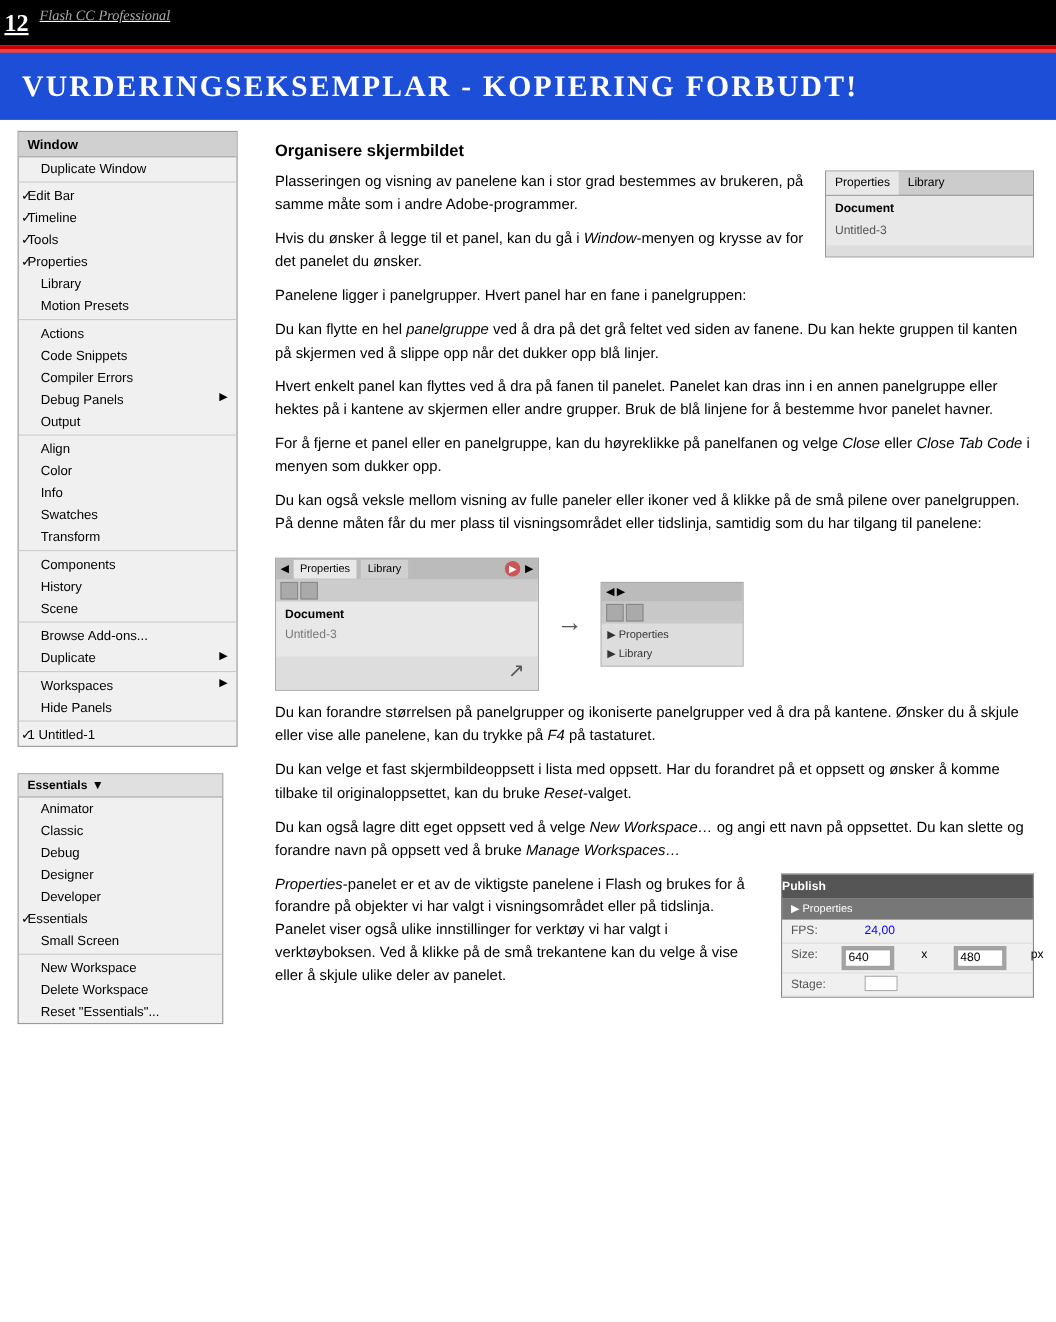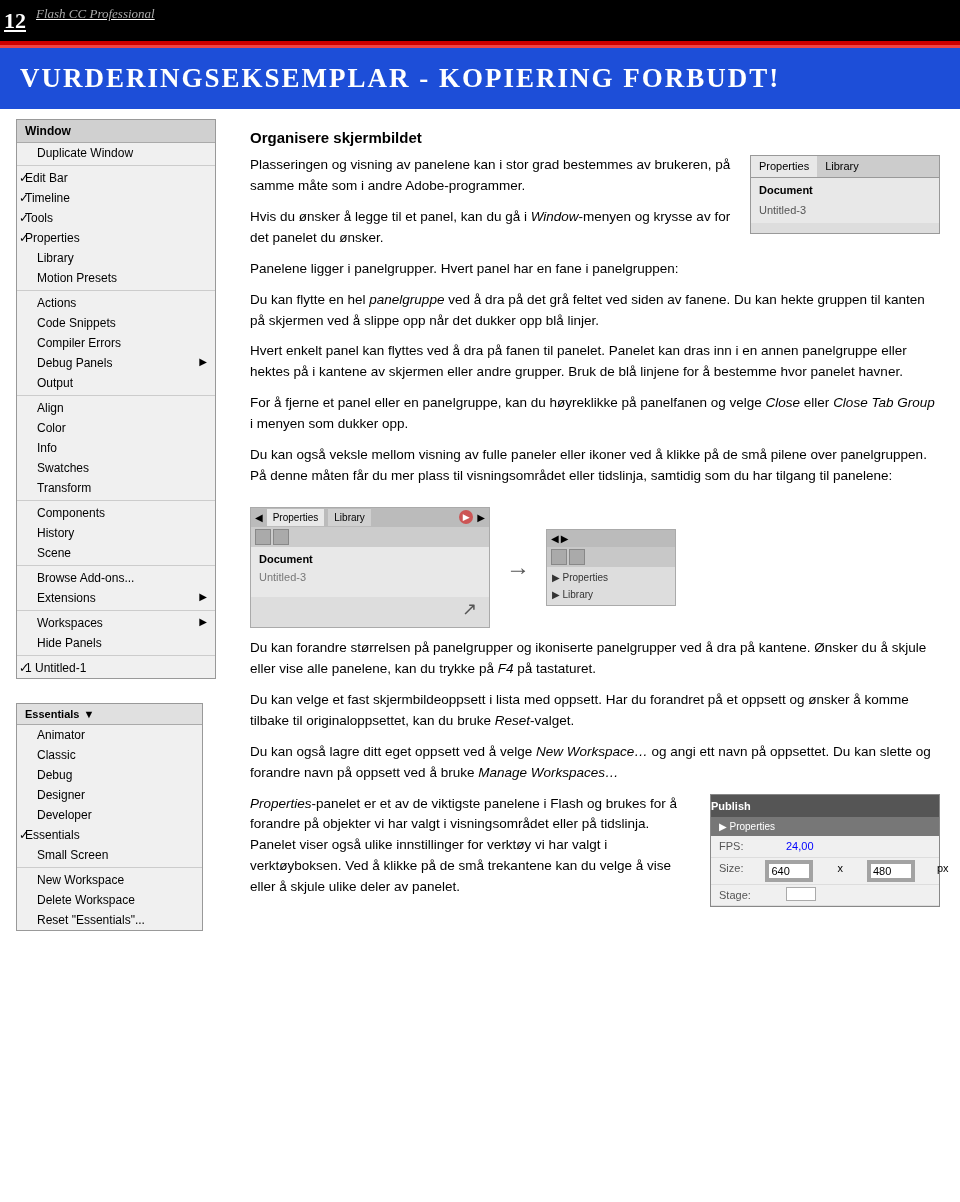--- a/index.html
+++ b/index.html
@@ -337,21 +337,21 @@
         <div class="menu-item">Color</div>
         <div class="menu-item">Info</div>
         <div class="menu-item">Swatches</div>
         <div class="menu-item">Transform</div>
         <div class="menu-divider"></div>
         <div class="menu-item">Components</div>
         <div class="menu-item">History</div>
         <div class="menu-item">Scene</div>
         <div class="menu-divider"></div>
         <div class="menu-item">Browse Add-ons...</div>
-        <div class="menu-item has-sub">Extensions</div>
+        <div class="menu-item has-sub">Duplicate</div>
         <div class="menu-divider"></div>
         <div class="menu-item has-sub">Workspaces</div>
         <div class="menu-item">Hide Panels</div>
         <div class="menu-divider"></div>
         <div class="menu-item checked">1 Untitled-1</div>
       </div>
 
       <div class="essentials-menu">
         <div class="essentials-header">
           <span>Essentials</span>
@@ -387,21 +387,21 @@
         </div>
         <div class="panel-drag"></div>
       </div>
 
       <div class="clearfix">
         <p class="body-text">Plasseringen og visning av panelene kan i stor grad bestemmes av brukeren, på samme måte som i andre Adobe-programmer.</p>
         <p class="body-text">Hvis du ønsker å legge til et panel, kan du gå i <em>Window</em>-menyen og krysse av for det panelet du ønsker.</p>
         <p class="body-text">Panelene ligger i panelgrupper. Hvert panel har en fane i panelgruppen:</p>
         <p class="body-text">Du kan flytte en hel <em>panelgruppe</em> ved å dra på det grå feltet ved siden av fanene. Du kan hekte gruppen til kanten på skjermen ved å slippe opp når det dukker opp blå linjer.</p>
         <p class="body-text">Hvert enkelt panel kan flyttes ved å dra på fanen til panelet. Panelet kan dras inn i en annen panelgruppe eller hektes på i kantene av skjermen eller andre grupper. Bruk de blå linjene for å bestemme hvor panelet havner.</p>
-        <p class="body-text">For å fjerne et panel eller en panelgruppe, kan du høyreklikke på panelfanen og velge <em>Close</em> eller <em>Close Tab Group</em> i menyen som dukker opp.</p>
+        <p class="body-text">For å fjerne et panel eller en panelgruppe, kan du høyreklikke på panelfanen og velge <em>Close</em> eller <em>Close Tab Code</em> i menyen som dukker opp.</p>
         <p class="body-text">Du kan også veksle mellom visning av fulle paneler eller ikoner ved å klikke på de små pilene over panelgruppen. På denne måten får du mer plass til visningsområdet eller tidslinja, samtidig som du har tilgang til panelene:</p>
       </div>
 
       <div class="arrow-container">
 
         <div class="panel-screenshot" style="width:240px;">
           <div class="ps-header">
             <span style="cursor:pointer;">◀</span>
             <div class="ps-tab active">Properties</div>
             <div class="ps-tab">Library</div>

